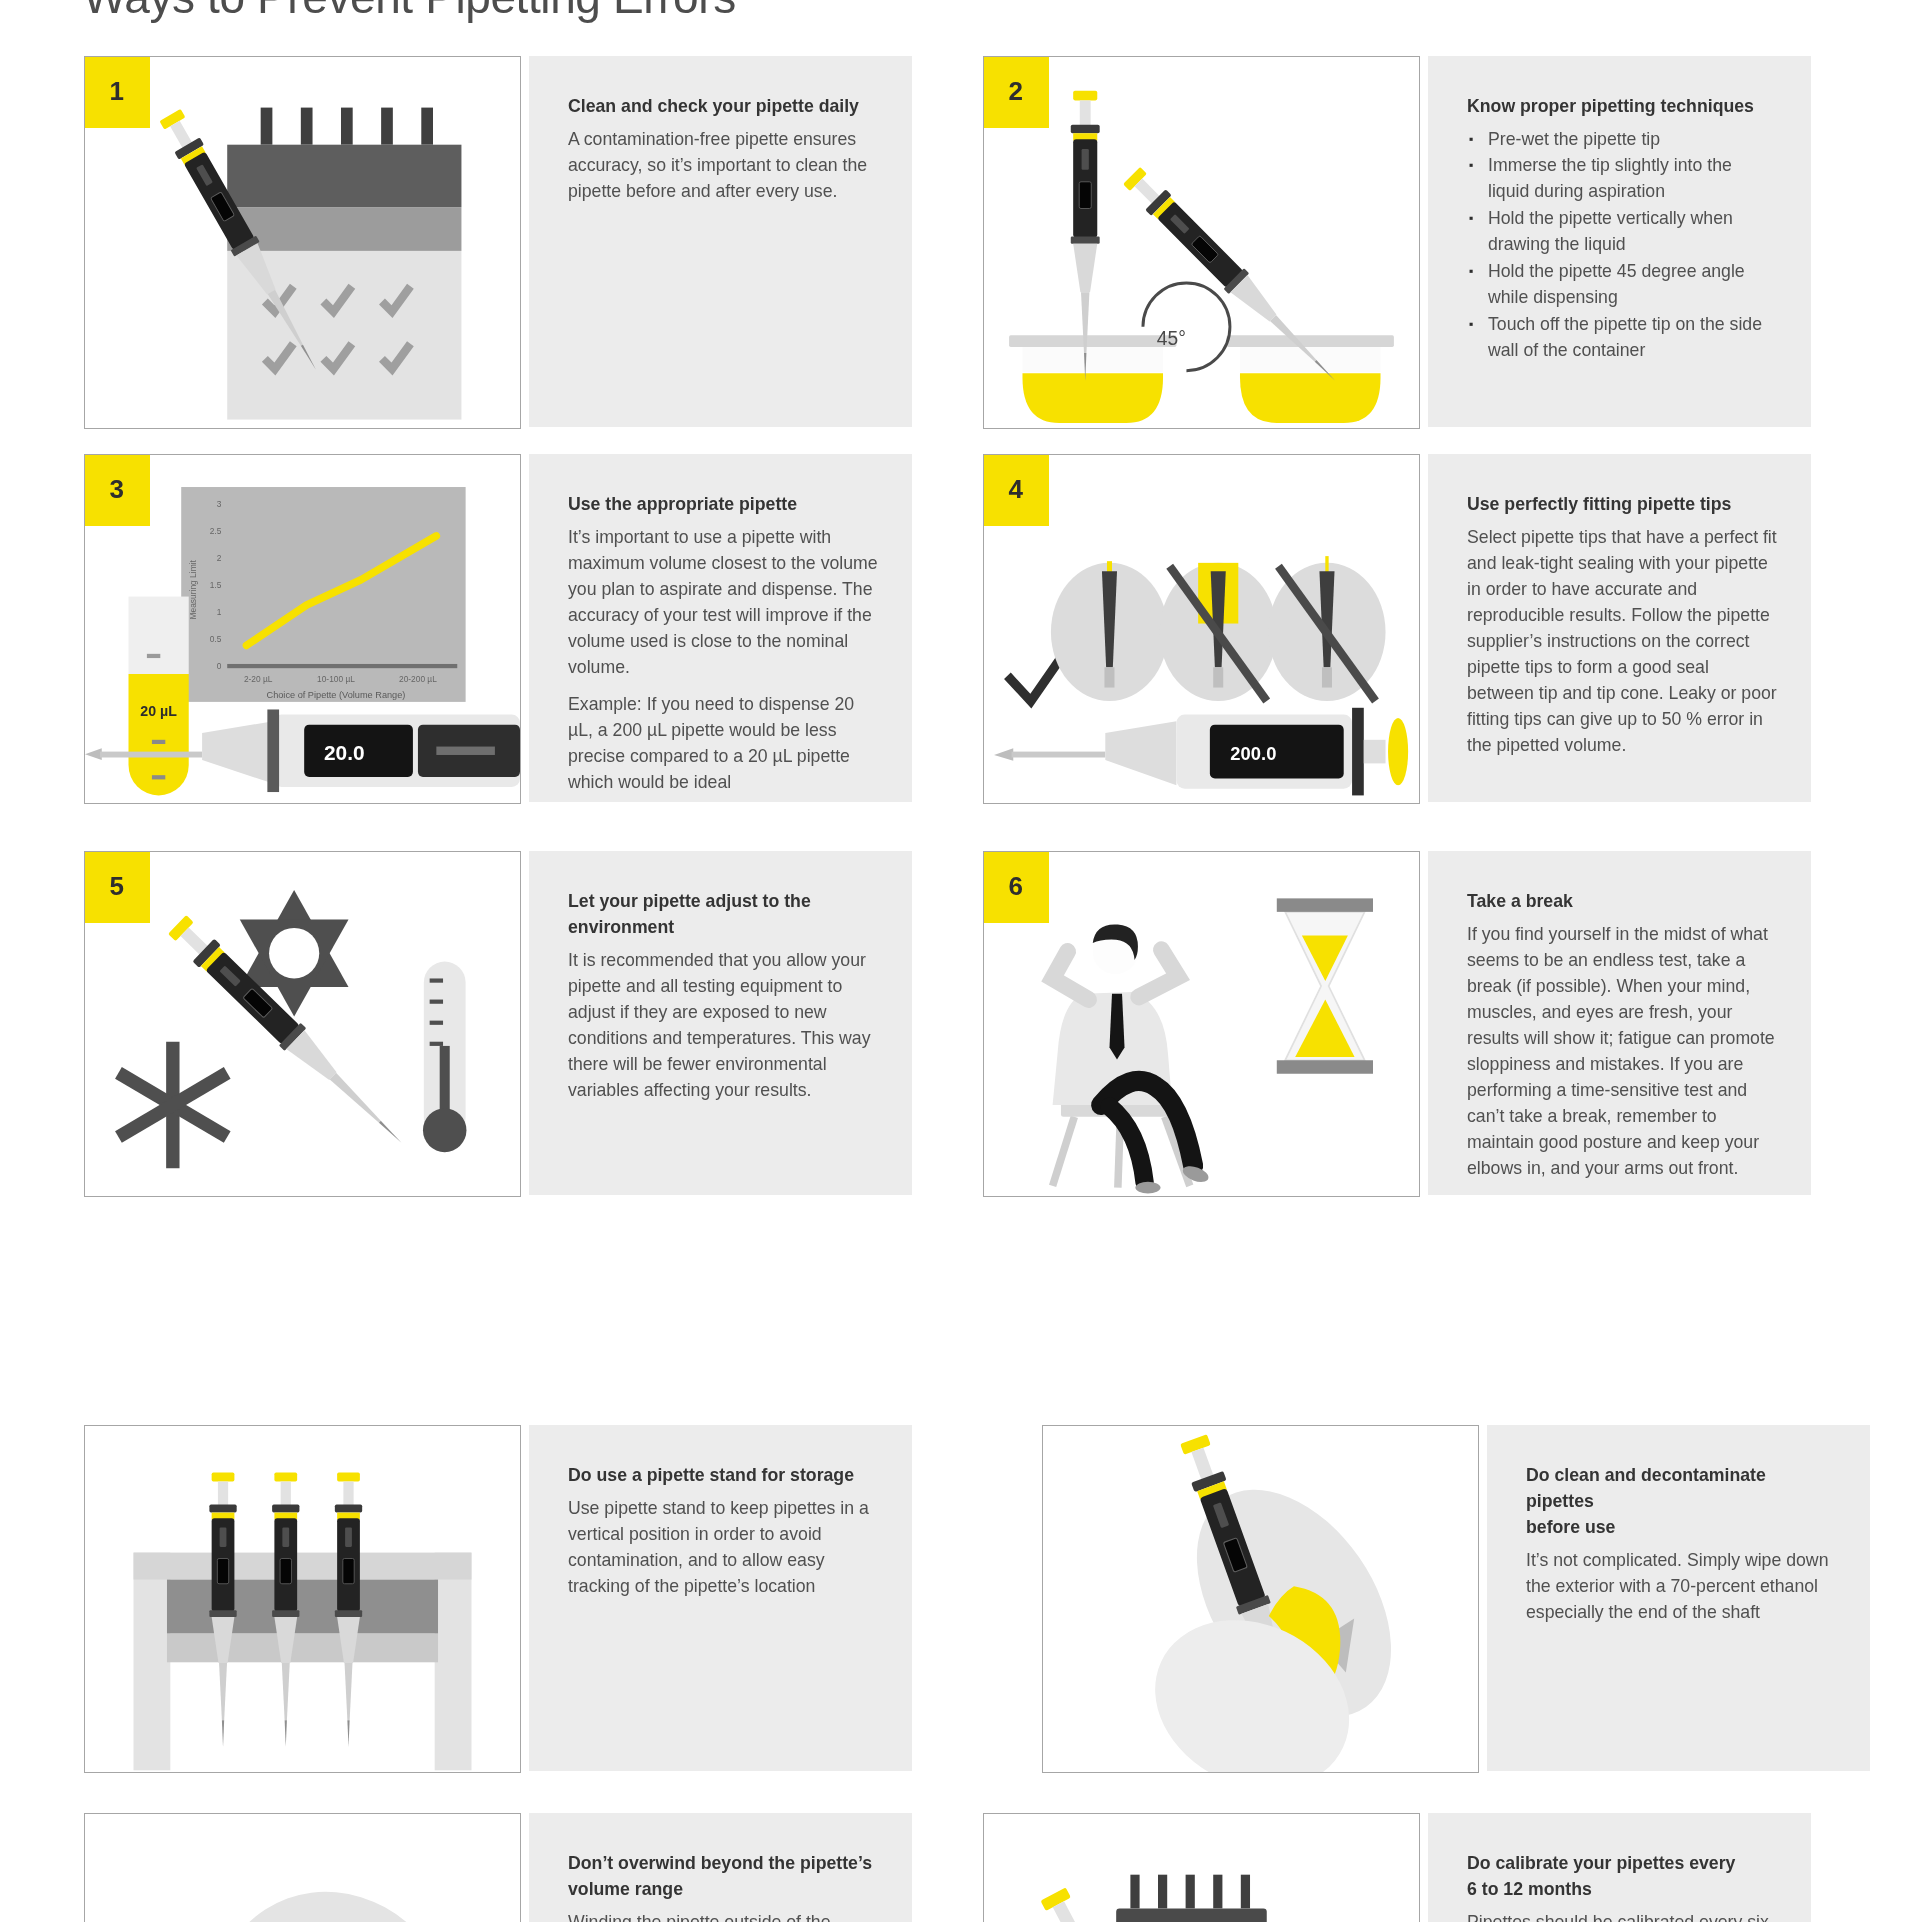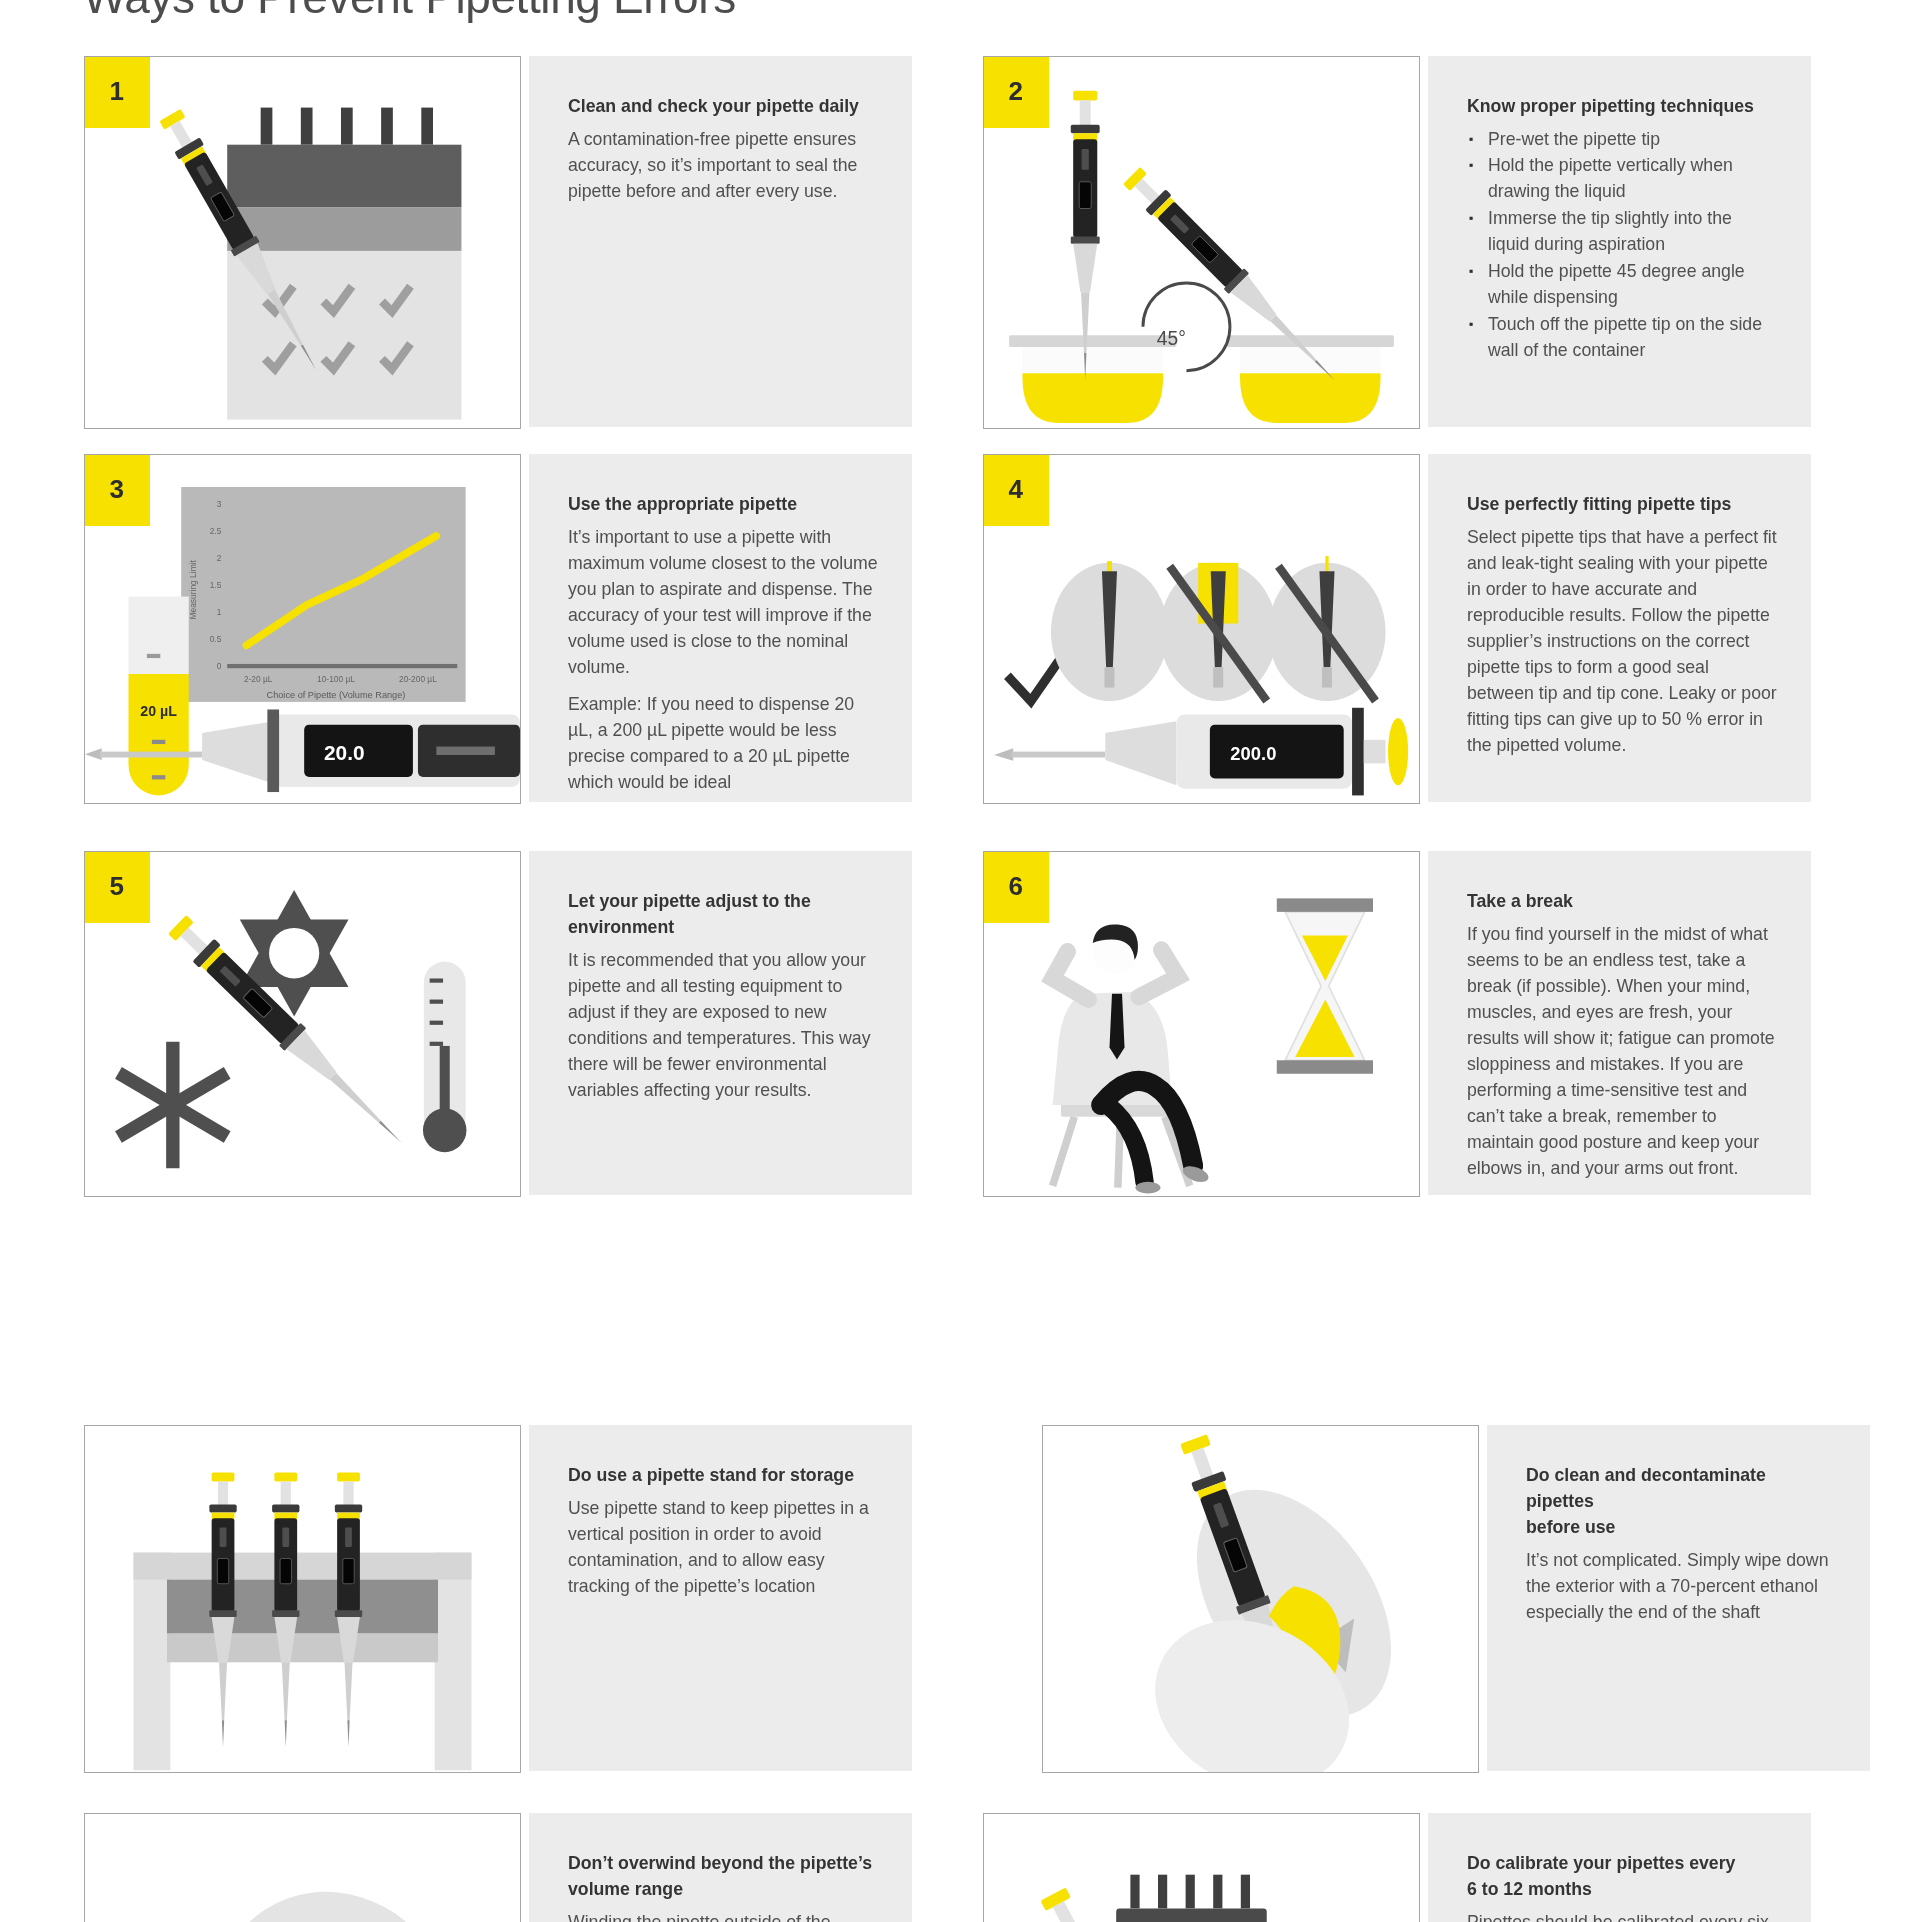--- a/index.html
+++ b/index.html
@@ -86,21 +86,21 @@
             <polyline points="45,298 57,310 79,280"></polyline>
               <polyline points="115,298 127,310 149,280"></polyline>
               <polyline points="185,298 197,310 219,280"></polyline>
           </g>
         </g>
         <use href="#pip" transform="translate(70,87) rotate(-30) scale(0.73)"></use>
       </svg>
     </div>
     <div class="textpanel">
       <h3>Clean and check your pipette daily</h3>
-      <p>A contamination-free pipette ensures accuracy, so it’s important to seal the pipette before and after every use.</p>
+      <p>A contamination-free pipette ensures accuracy, so it’s important to clean the pipette before and after every use.</p>
     </div>
   </article>
 
   <article class="card" id="card2">
     <div class="imgpanel">
       <div class="badge">2</div>
       <svg viewBox="0 0 520 440" preserveAspectRatio="none">
         <g transform="translate(40,330)">
           <path d="M6 45 H174 V50 Q174 104 130 104 H50 Q6 104 6 50 Z" fill="#F7E100"></path>
           <path d="M6 14 H174 V44 H6 Z" fill="#FBFBFB"></path>
@@ -114,22 +114,22 @@
         <use href="#pip" transform="translate(85,40) scale(0.72)"></use>
         <use href="#pip" transform="translate(151,166) rotate(-45) scale(0.72)"></use>
         <path d="M 190 320 A 52 52 0 1 1 242 372" fill="none" stroke="#4A4A4A" stroke-width="3.5"></path>
         <text x="224" y="342" font-size="23" fill="#4A4A4A" text-anchor="middle">45°</text>
       </svg>
     </div>
     <div class="textpanel">
       <h3>Know proper pipetting techniques</h3>
       <ul>
         <li>Pre-wet the pipette tip</li>
+        <li>Immerse the tip slightly into the liquid during aspiration</li>
         <li>Hold the pipette vertically when drawing the liquid</li>
-        <li>Immerse the tip slightly into the liquid during aspiration</li>
         <li>Hold the pipette 45 degree angle while dispensing</li>
         <li>Touch off the pipette tip on the side wall of the container</li>
       </ul>
     </div>
   </article>
 
   <article class="card" id="card3">
     <div class="imgpanel">
       <div class="badge">3</div>
       <svg viewBox="0 0 520 413" preserveAspectRatio="none">

